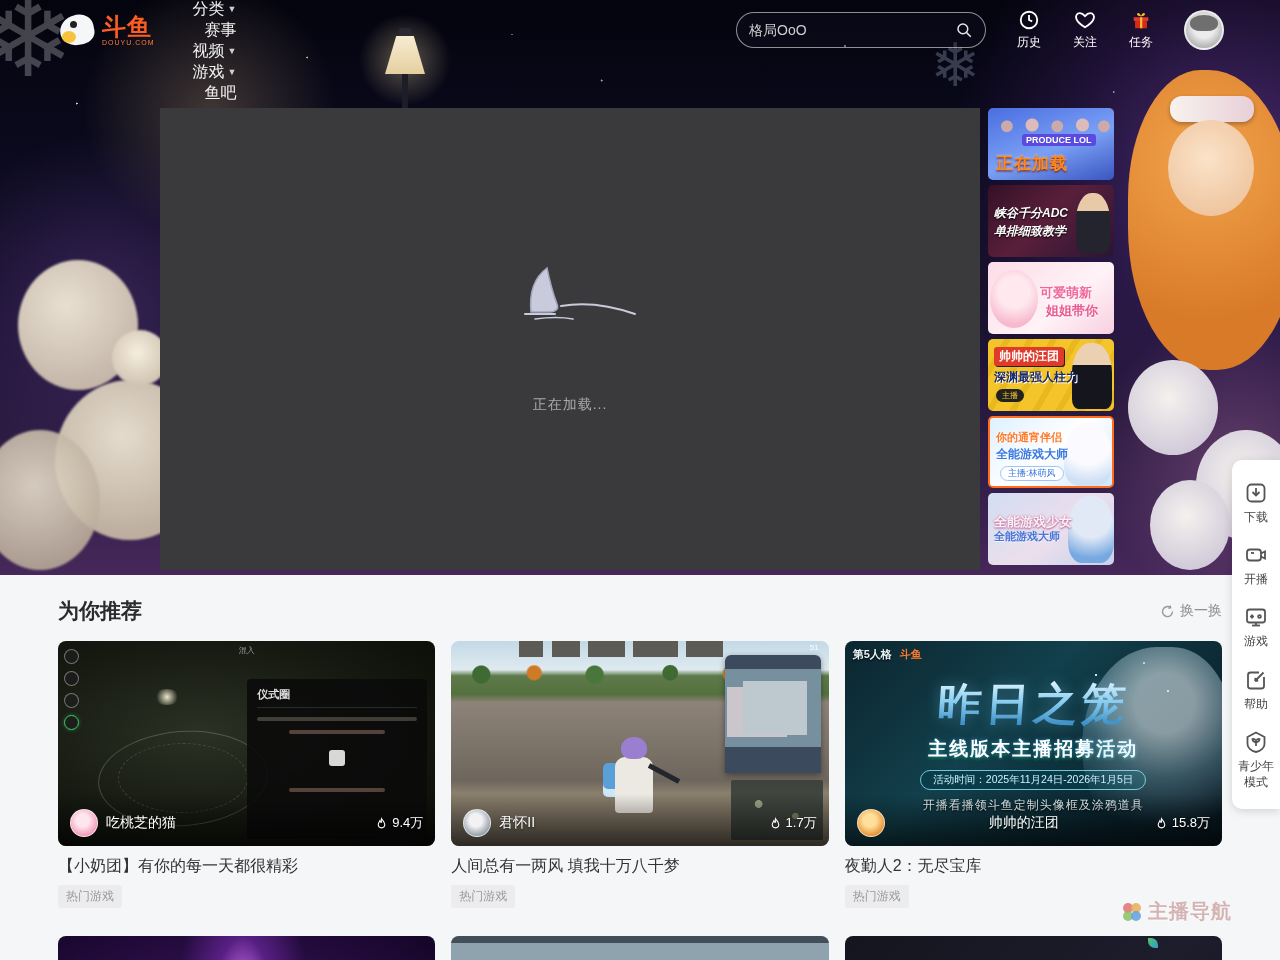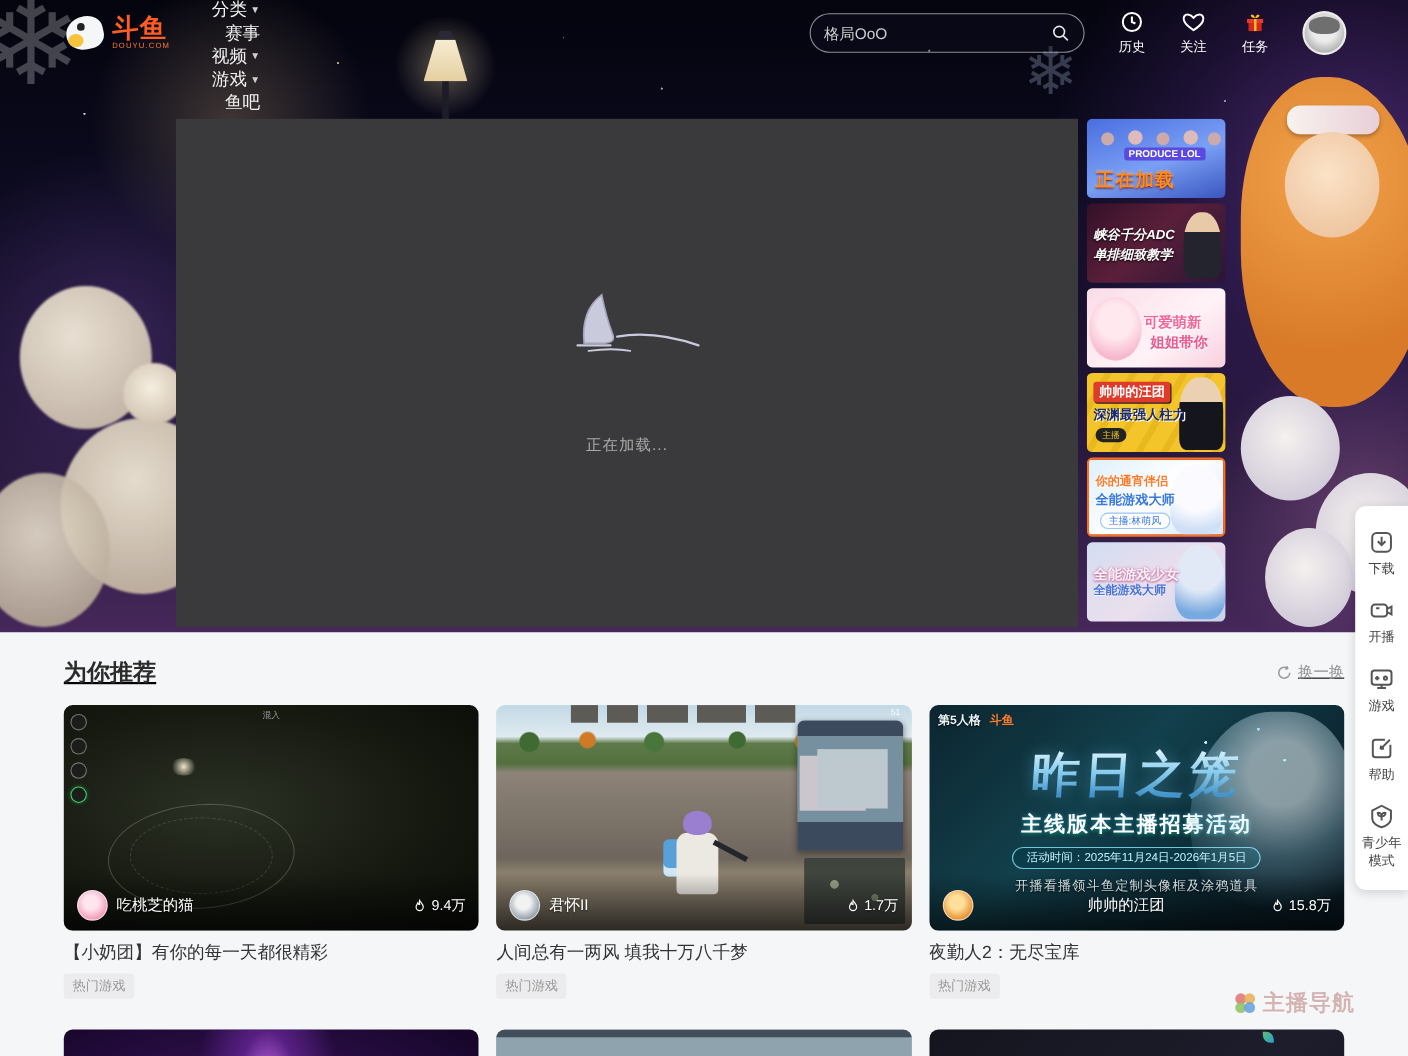--- a/index.html
+++ b/index.html
@@ -141,21 +141,21 @@
 
   
   .toolbar { position:absolute; right:0; top:460px; width:48px; background:#fff; border-radius:10px 0 0 10px;
     box-shadow:0 2px 10px rgba(0,0,0,.15); z-index:40; padding:12px 0 10px; }
   .tb-item { display:flex; flex-direction:column; align-items:center; padding:9px 0; cursor:pointer; color:#555; }
   .tb-item svg { width:24px; height:24px; margin-bottom:4px; }
   .tb-item .lbl { font-size:12px; color:#444; width:36px; text-align:center; word-break:break-all; line-height:1.35; }
 
   
   .content { position:absolute; left:0; top:575px; width:1280px; height:385px; background:#f5f6f8; padding:0 58px; }
-  .rec-head { display:flex; justify-content:space-between; padding:22px 0 16px;text-decoration:underline; }
+  .rec-head { display:flex; justify-content:space-between; padding:22px 0 16px; }
   .rec-title { font-size:21px; font-weight:bold; color:#2b2b2b; }
   .refresh { display:flex; align-items:center; color:#8f8f8f; font-size:14px; cursor:pointer; gap:5px; }
   .cards { display:grid; grid-template-columns:repeat(3,1fr); gap:16px; }
   .card { cursor:pointer; }
   .thumb { position:relative; height:205px; border-radius:8px; overflow:hidden; background:#222; }
   .thumb-overlay { position:absolute; left:0; bottom:0; width:100%; height:52px; display:flex; align-items:center;
     padding:14px 12px 8px; background:linear-gradient(180deg, rgba(0,0,0,0), rgba(0,0,0,.62)); }
   .s-avatar { width:28px; height:28px; border-radius:50%; margin-right:8px; flex:0 0 auto; border:1px solid rgba(255,255,255,.6); }
   .s-name { color:#fff; font-size:14px; text-shadow:0 1px 2px rgba(0,0,0,.6); flex:1; white-space:nowrap; overflow:hidden; }
   .s-views { color:#fff; font-size:13px; display:flex; align-items:center; gap:4px; text-shadow:0 1px 2px rgba(0,0,0,.6); }
@@ -452,20 +452,27 @@
         <div class="toptext">混入</div>
         <div class="icons">
           <div class="ic"></div>
             <div class="ic"></div>
             <div class="ic"></div>
             <div class="ic green"></div>
         </div>
         <div class="circle"></div>
         <div class="circle2"></div>
         <div class="light"></div>
+        <div class="panel">
+          <div class="ttl">仪式圈</div>
+          <div class="line"></div>
+            <div class="line short"></div>
+          <div class="key"></div>
+          <div class="line short" style="margin-top:22px;"></div>
+        </div>
         <div class="thumb-overlay">
           <div class="s-avatar av1"></div>
           <div class="s-name">吃桃芝的猫</div>
           <div class="s-views">
             <svg width="13" height="13" viewBox="0 0 24 24" fill="none" stroke="#fff" stroke-width="2">
               <path d="M12 3 C14 7 18 9 18 14 A6 6 0 0 1 6 14 C6 11 8 9 9 7 C9.5 9 11 10 12 9.5 C11.5 7.5 11.5 5 12 3 Z"></path>
             </svg>
             <span>9.4万</span>
           </div>
         </div>

